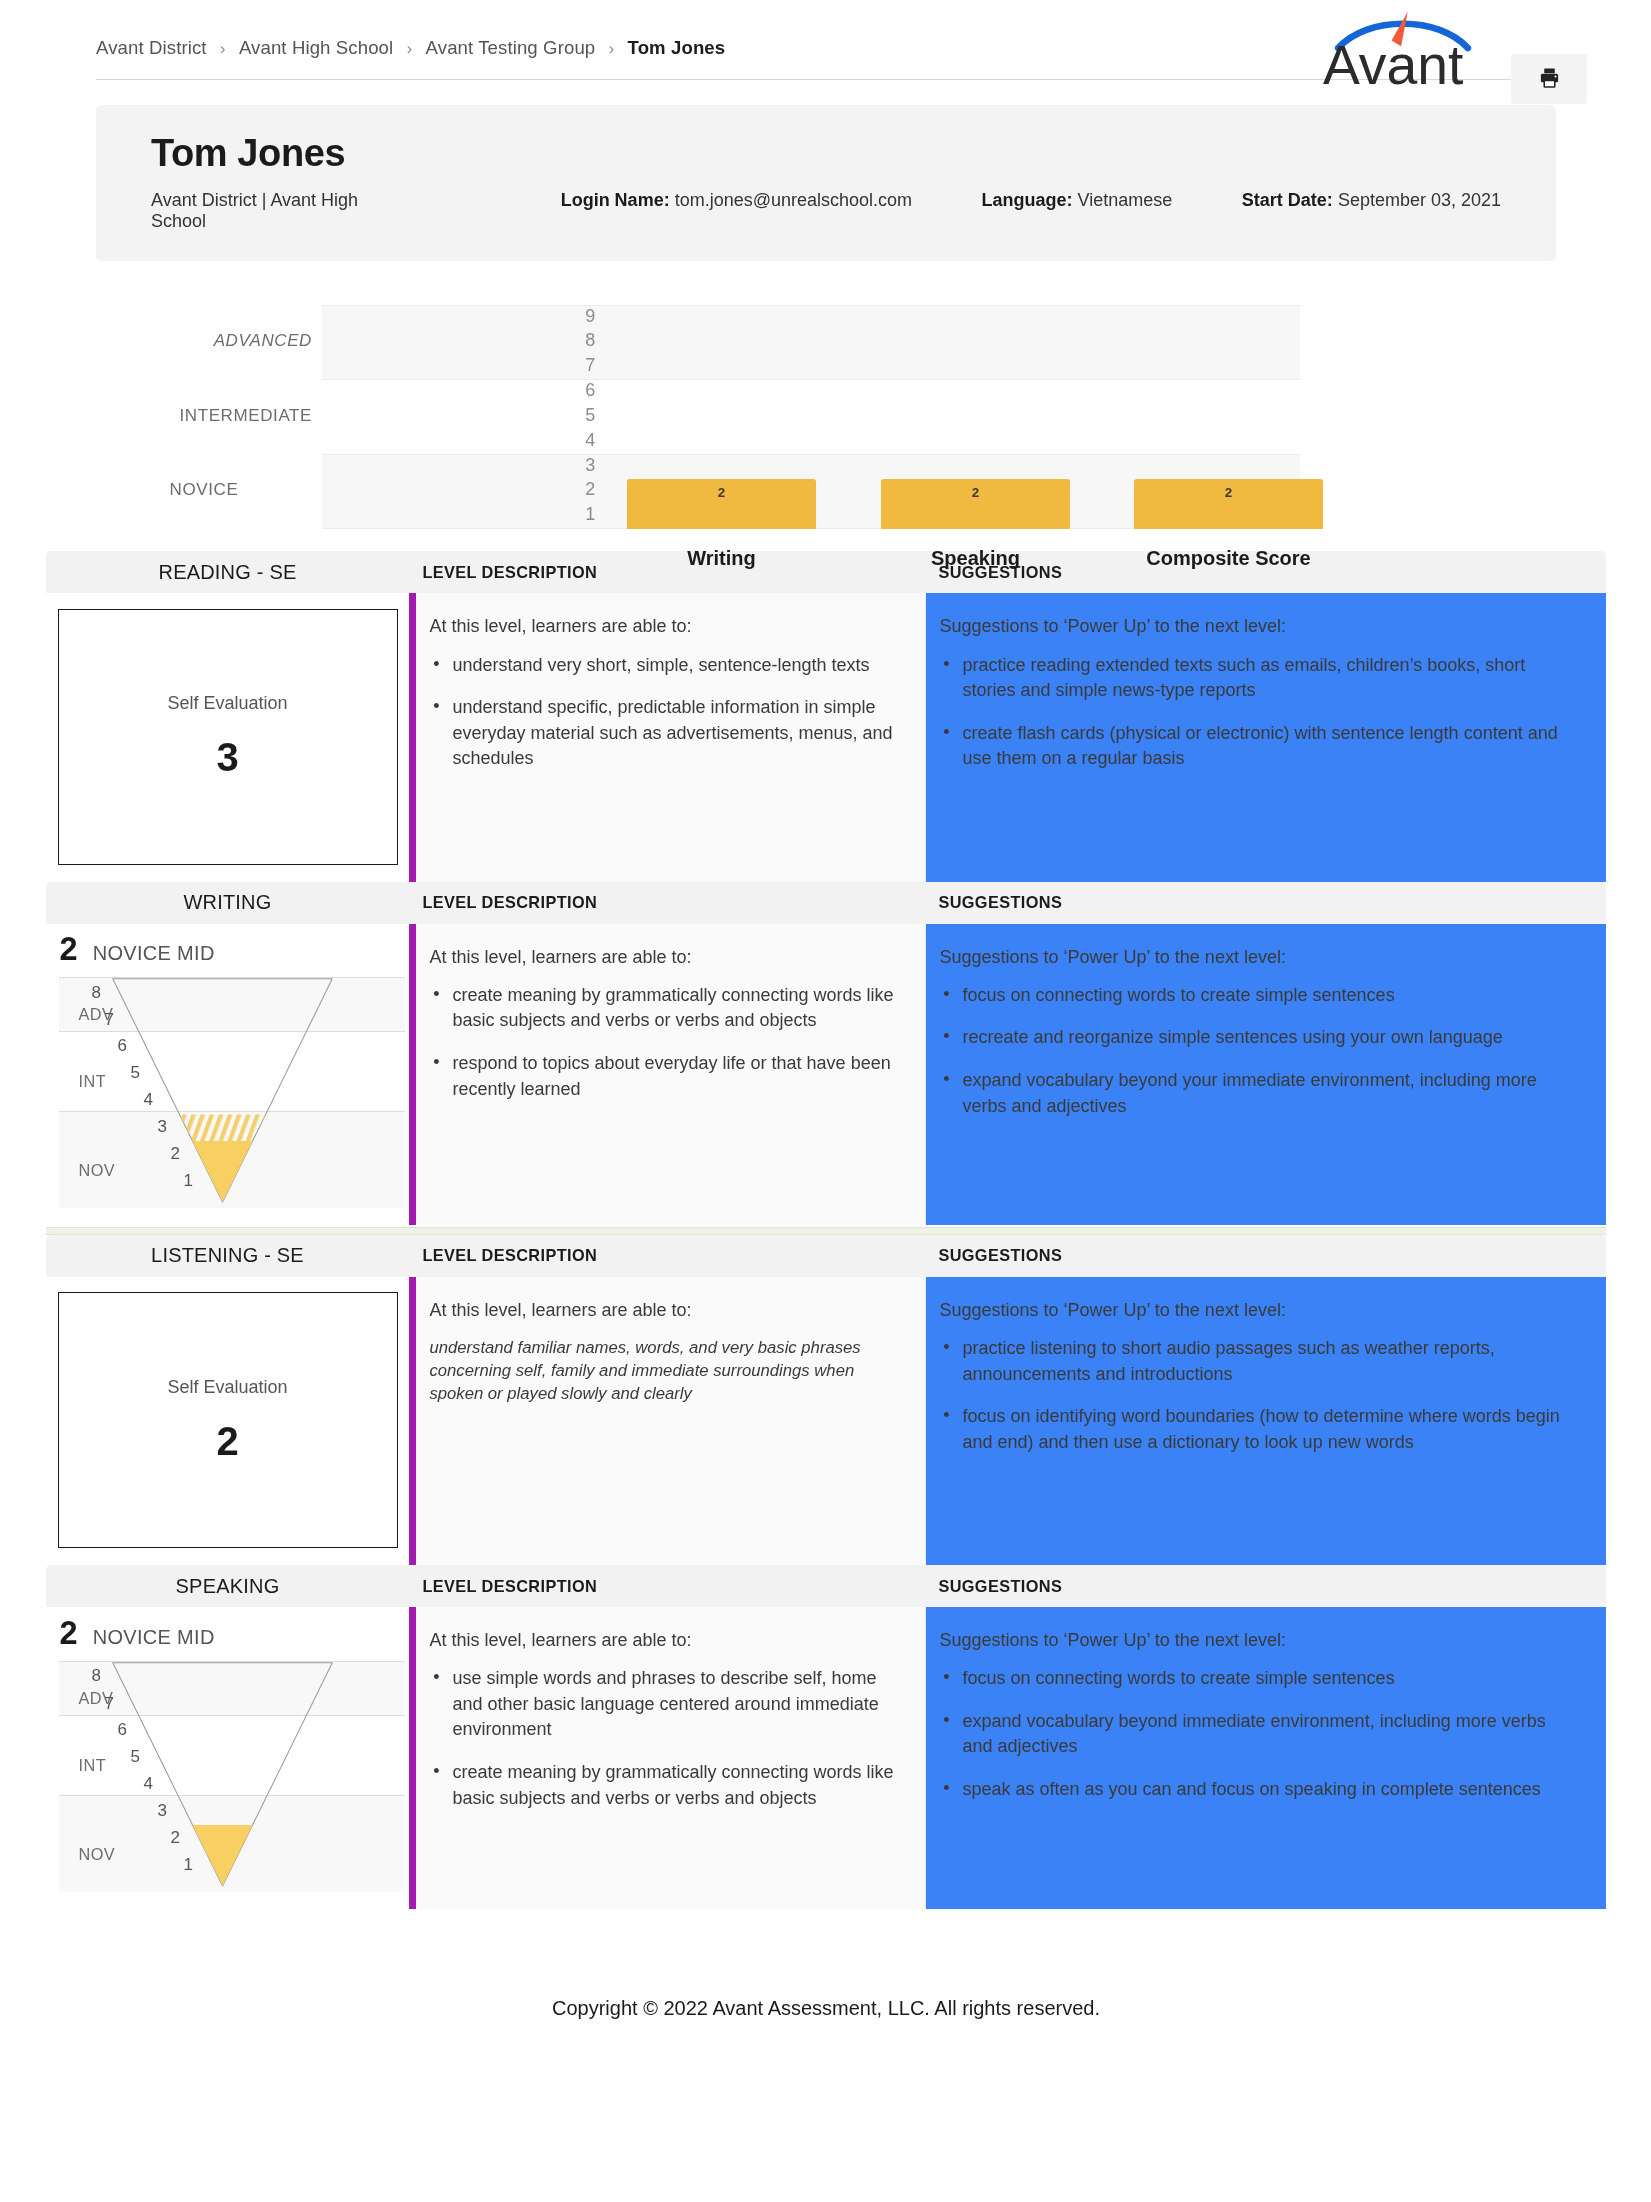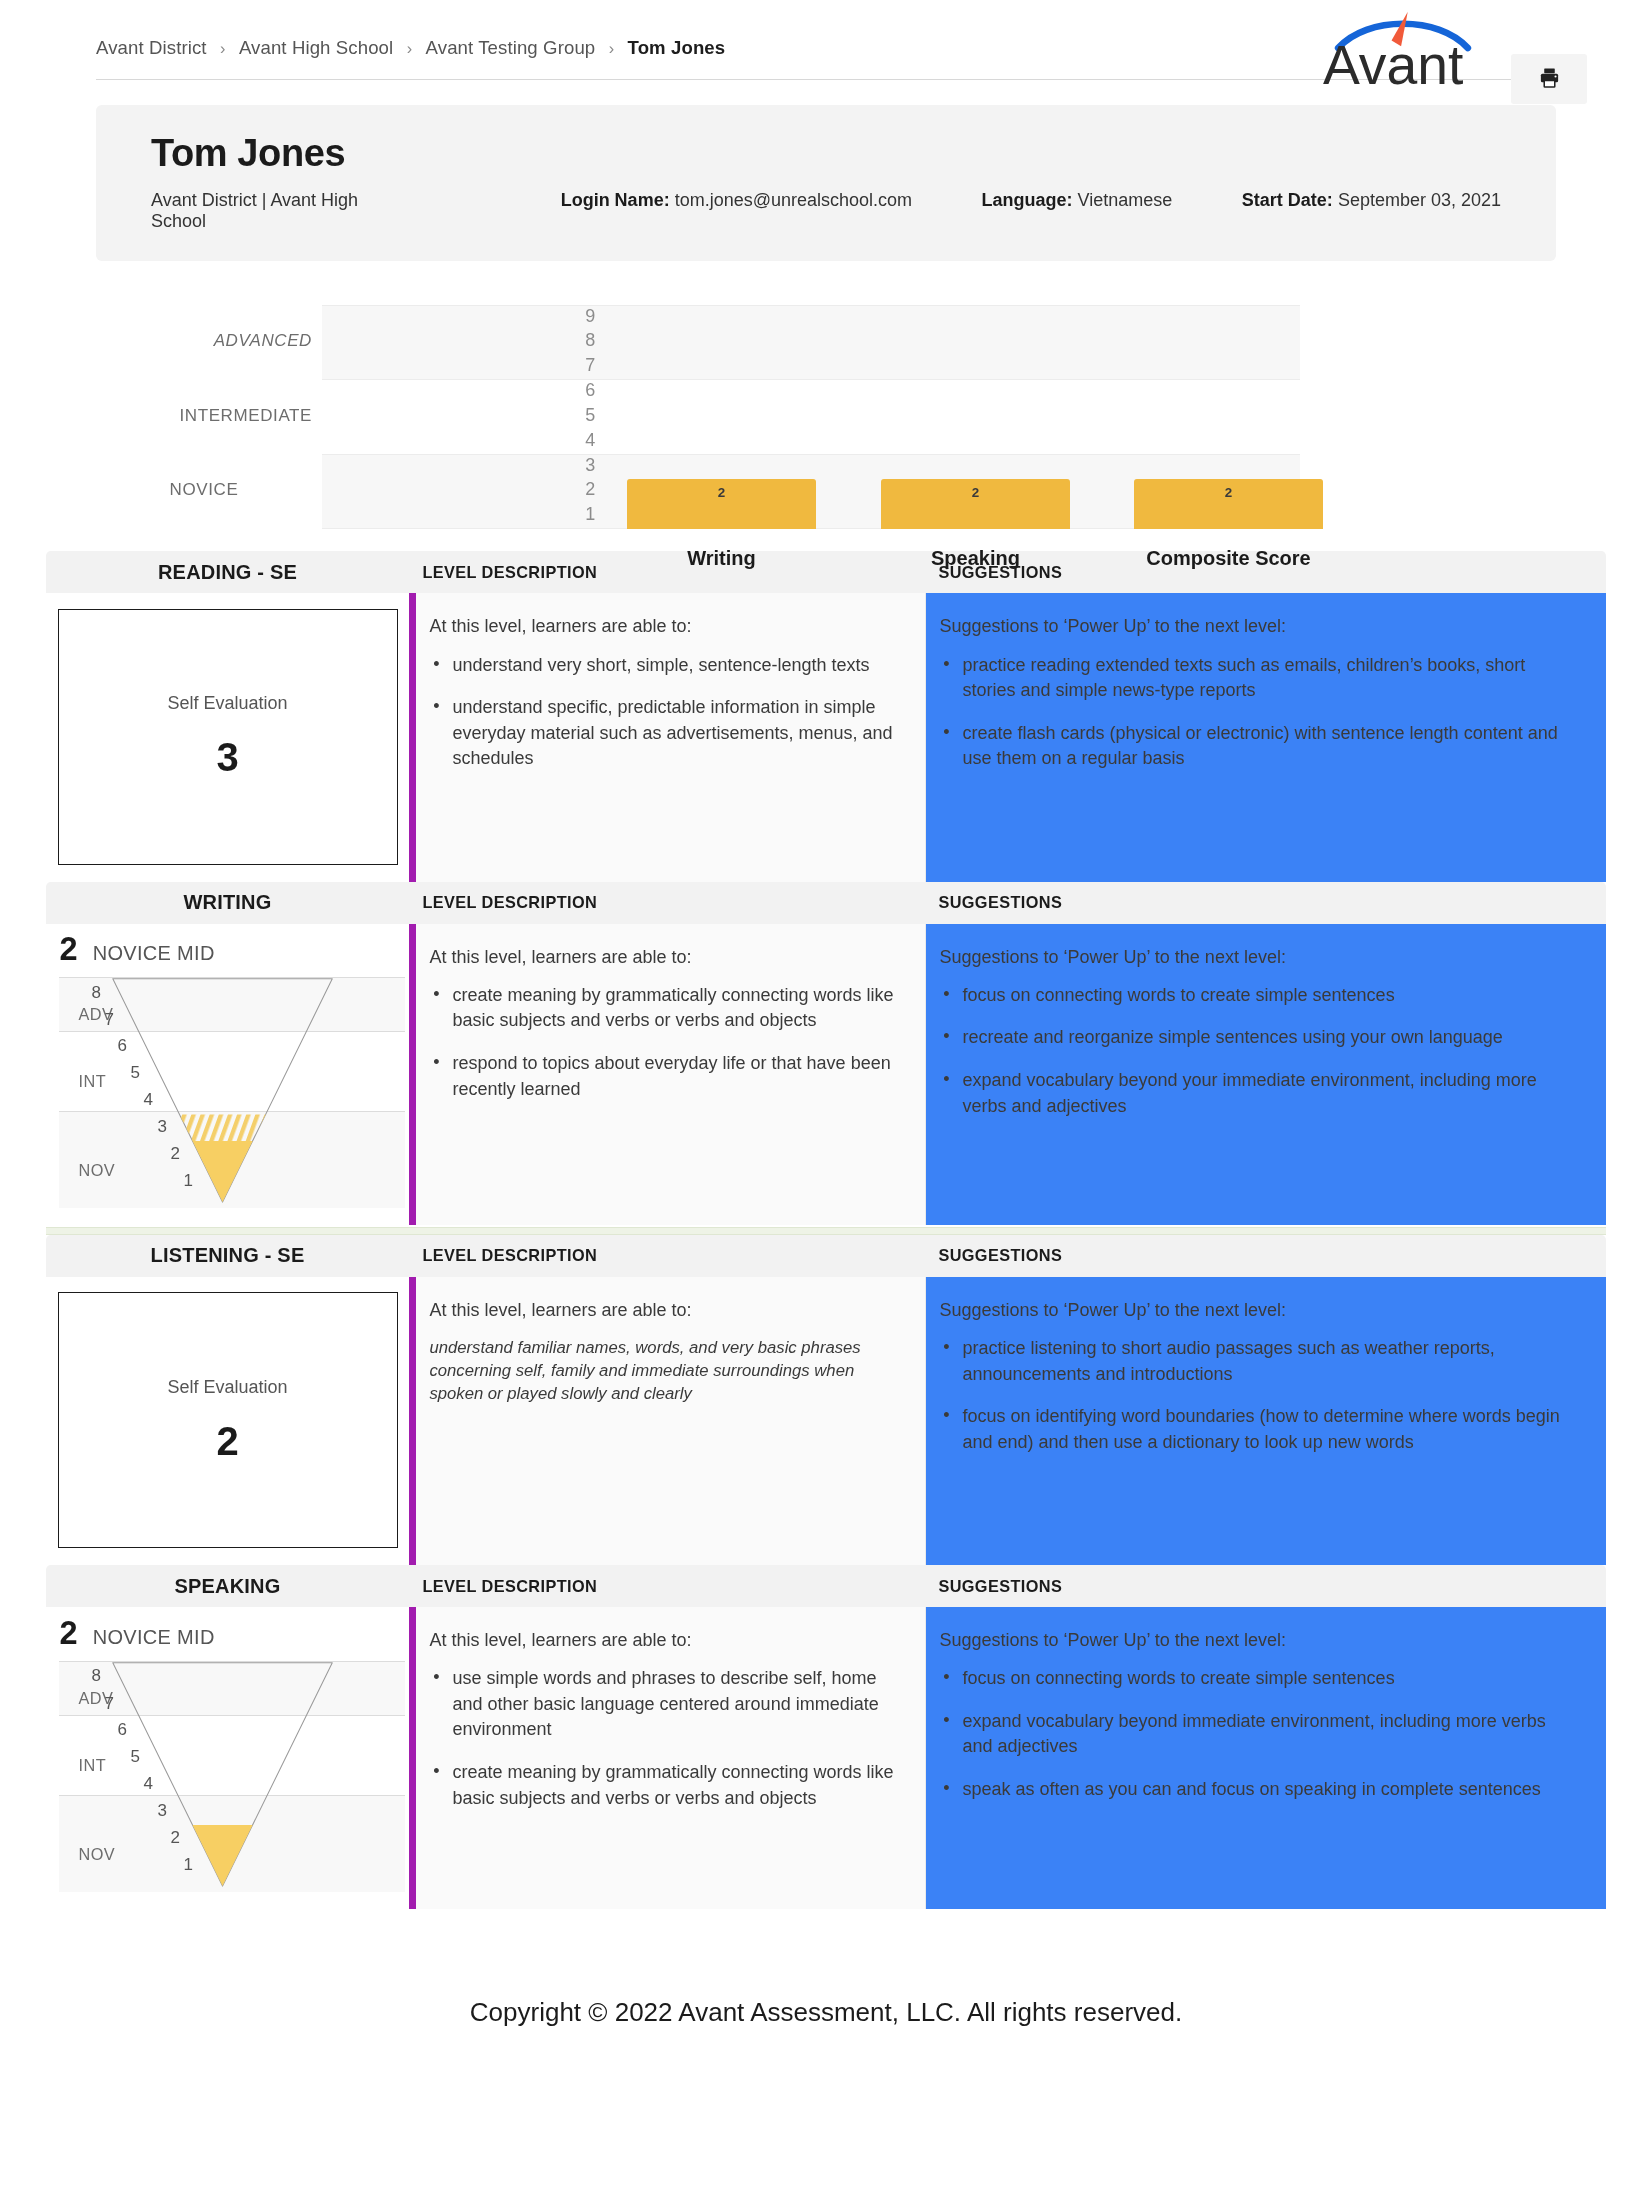--- a/index.html
+++ b/index.html
@@ -155,21 +155,21 @@
     display: flex;
     background: #f2f2f2;
     border-radius: 4.8px 4.8px 0 0;
     height: 42px;
     align-items: center;
   }
   .sec-head .h-skill {
     width: 363px;
     text-align: center;
     font-size: 20px;
-    font-weight: bold;
+    font-weight: normal;
     color: #1b1b1b;
     letter-spacing: 0.2px;
   }
   .sec-head .h-desc {
     width: 516px;
     font-size: 16.3px;
     font-weight: bold;
     letter-spacing: 0.4px;
     color: #1b1b1b;
     padding-left: 13.4px;
@@ -295,21 +295,21 @@
     border-top: 1px solid #dfe7d2;
     border-bottom: 1px solid #dfe7d2;
     margin: 1.9px 46px 0 46px;
   }
 
   
   .footer {
     margin-top: 88px;
     padding-bottom: 42px;
     text-align: center;
-    font-size: 26px;
+    font-size: 20px;
     color: #1b1b1b;
   }
 </style>
 </head>
 <body>
 
 <div class="page">
 
   <div class="topbar">
     <div class="crumbs">

